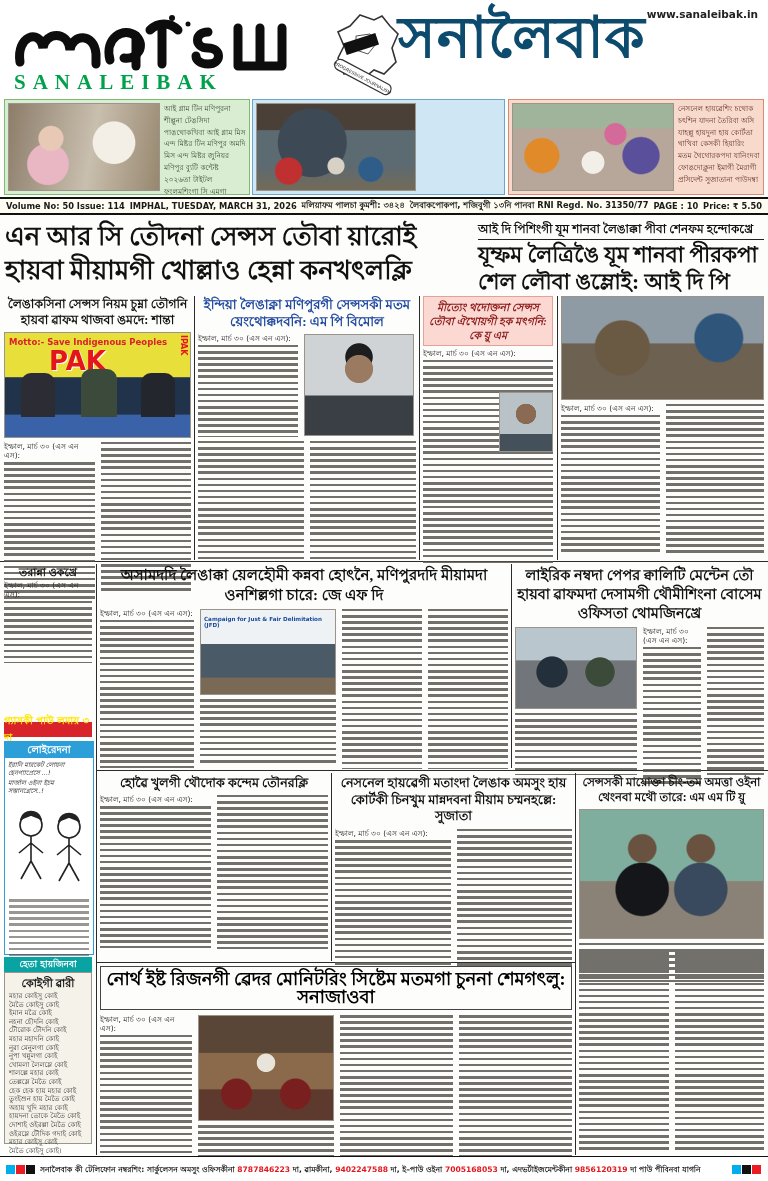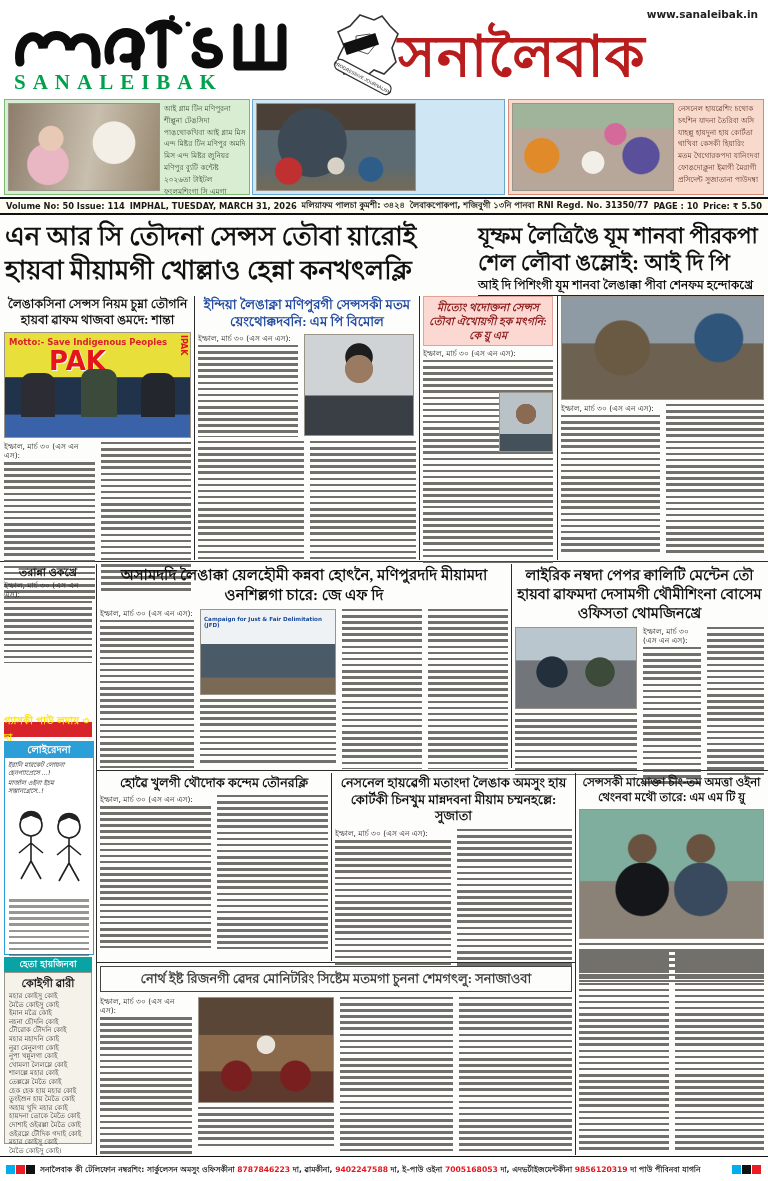--- a/index.html
+++ b/index.html
@@ -50,21 +50,21 @@
     <svg class="abs" style="left:330px;top:12px;" width="72" height="84" viewBox="0 0 72 84">
       <path d="M30 3 L44 8 L52 4 L60 14 L68 22 L62 36 L66 50 L54 62 L44 58 L34 66 L24 58 L14 62 L8 46 L14 34 L8 20 L20 14 Z" fill="#fff" stroke="#333" stroke-width="1.6"></path>
       <path d="M26 24 L40 22 L46 32 L38 42 L26 38 Z" fill="none" stroke="#555" stroke-width="1"></path>
       <rect x="14" y="26" width="34" height="12" transform="rotate(-18 31 32)" fill="#111"></rect>
       <g transform="rotate(28 30 64)">
         <rect x="2" y="58" width="62" height="11" rx="5" fill="#fff" stroke="#333" stroke-width="1.2"></rect>
         <text x="33" y="66" text-anchor="middle" font-size="4.6" font-family="Liberation Sans,sans-serif" fill="#222">PROGRESSIVE JOURNALISM</text>
       </g>
     </svg>
 
-    <div class="abs hl" style="left:398px;top:22px;width:340px;font-size:57px;line-height:70px;color:#b91c1c;letter-spacing:1px;">সনালৈবাক</div>
+    <div class="abs hl" style="left:398px;top:3px;width:340px;font-size:57px;line-height:70px;color:#0c4a6e;letter-spacing:1px;">সনালৈবাক</div>
     <div class="abs" style="right:10px;top:8px;font-size:10.5px;font-weight:700;color:#222;">www.sanaleibak.in</div>
   </div>
 
   <div class="panel" style="left:4px;width:246px;background:#d9edd3;border:1.5px solid #7dbb72;">
     <div class="ph" style="width:150px;height:86px;background:
         radial-gradient(circle at 70% 45%,#f3efe6 0 18%,transparent 19%),
         radial-gradient(circle at 28% 40%,#e8c9b6 0 10%,transparent 11%),
         radial-gradient(circle at 26% 70%,#e9b7c4 0 16%,transparent 17%),
         linear-gradient(100deg,#8d7d6b,#c9bfae 55%,#97876f);"></div>
     <div class="cap" style="flex:1;color:#2f4a2a;">আই গ্লাম টিন মণিপুরনা শীল্পুনা টেঙসিদা পাঙথোকখিবা আই গ্লাম মিস এন্দ মিষ্টর টিন মণিপুর অমদি মিস এন্দ মিষ্টর জুনিয়র মণিপুর ব্যুটি কন্টেষ্ট ২০২৬তা টাইটল ফংলমশিংগা সি এমগা উনখিবা</div>
@@ -92,22 +92,22 @@
     <span>Volume No: 50 Issue: 114</span>
     <span>IMPHAL, TUESDAY, MARCH 31, 2026</span>
     <span>মলিয়াফম পালচা কুমশী: ৩৪২৪</span>
     <span>লৈবাকপোকপা, শজিবুগী ১৩নি পানবা RNI Regd. No. 31350/77</span>
     <span>PAGE : 10</span>
     <span>Price: ₹ 5.50</span>
   </div>
 
   <div class="abs hl" style="left:5px;top:220px;width:468px;font-size:26px;line-height:34px;">এন আর সি তৌদনা সেন্সস তৌবা য়ারোই হায়বা মীয়ামগী খোল্লাও হেন্না কনখৎলক্লি</div>
   <div class="abs" style="left:478px;top:221px;width:286px;">
+    <div class="hl kick" style="font-size:12px;line-height:17px;padding-bottom:1px;">আই দি পিশিংগী যূম শানবা লৈঙাক্কা পীবা শেনফম হন্দোকখ্রে</div>
     <div class="hl" style="font-size:21.5px;line-height:27px;margin-top:2px;">যূম্ফম লৈত্রিঙৈ যূম শানবা পীরকপা শেল লৌবা ঙম্লোই: আই দি পি</div>
-    <div class="hl kick" style="font-size:12px;line-height:17px;padding-bottom:1px;">আই দি পিশিংগী যূম শানবা লৈঙাক্কা পীবা শেনফম হন্দোকখ্রে</div>
   </div>
 
   <div class="abs v" style="left:194px;top:296px;height:264px;"></div>
   <div class="abs v" style="left:419px;top:296px;height:264px;"></div>
   <div class="abs v" style="left:557px;top:296px;height:264px;"></div>
   <div class="abs h" style="left:0;top:561px;width:768px;"></div>
 
   <div class="abs" style="left:4px;top:296px;width:187px;">
     <div class="hl center" style="font-size:12.3px;line-height:16px;">লৈঙাকসিনা সেন্সস নিয়ম চুম্না তৌগনি হায়বা ৱাফম থাজবা ঙমদে: শান্তা</div>
     <div class="ph" style="margin-top:4px;width:185px;height:104px;background:linear-gradient(180deg,#e8df3a 0 42%,#21334a 43% 78%,#3a62a8 79% 100%);">
@@ -296,21 +296,21 @@
     <div class="ph" style="width:183px;height:128px;margin-top:4px;background:
          radial-gradient(circle at 34% 30%,#6a5240 0 9%,transparent 10%),
          radial-gradient(circle at 66% 30%,#6a5240 0 9%,transparent 10%),
          radial-gradient(circle at 34% 62%,#14161a 0 18%,transparent 19%),
          radial-gradient(circle at 66% 62%,#3a4a5e 0 18%,transparent 19%),
          linear-gradient(180deg,#7fae9e 0 55%,#8a8276 56%);"></div>
     <div class="st" style="height:40px;margin-top:4px;"></div>
   </div>
 
   <div class="abs" style="left:100px;top:966px;width:472px;">
-    <div class="hl center" style="border:1.5px solid #444;padding:3px 2px;font-size:13px;line-height:18px;color:#404040;">নোর্থ ইষ্ট রিজনগী ৱেদর মোনিটরিং সিষ্টেম মতমগা চুননা শেমগৎলু: সনাজাওবা</div>
+    <div class="hl center" style="border:1.5px solid #444;padding:3px 2px;font-size:18px;line-height:18px;color:#000000;">নোর্থ ইষ্ট রিজনগী ৱেদর মোনিটরিং সিষ্টেম মতমগা চুননা শেমগৎলু: সনাজাওবা</div>
     <div style="display:flex;gap:6px;margin-top:5px;">
       <div style="width:92px;">
         <div class="dateline">ইম্ফাল, মার্চ ৩০ (এস এন এস):</div>
         <div class="st" style="height:142px;margin-top:2px;"></div>
       </div>
       <div style="width:136px;">
         <div class="ph" style="width:134px;height:104px;background:
              radial-gradient(circle at 50% 45%,#e8e4da 0 10%,transparent 11%),
              radial-gradient(circle at 28% 75%,#7a1f1f 0 12%,transparent 13%),
              radial-gradient(circle at 72% 75%,#7a1f1f 0 12%,transparent 13%),

